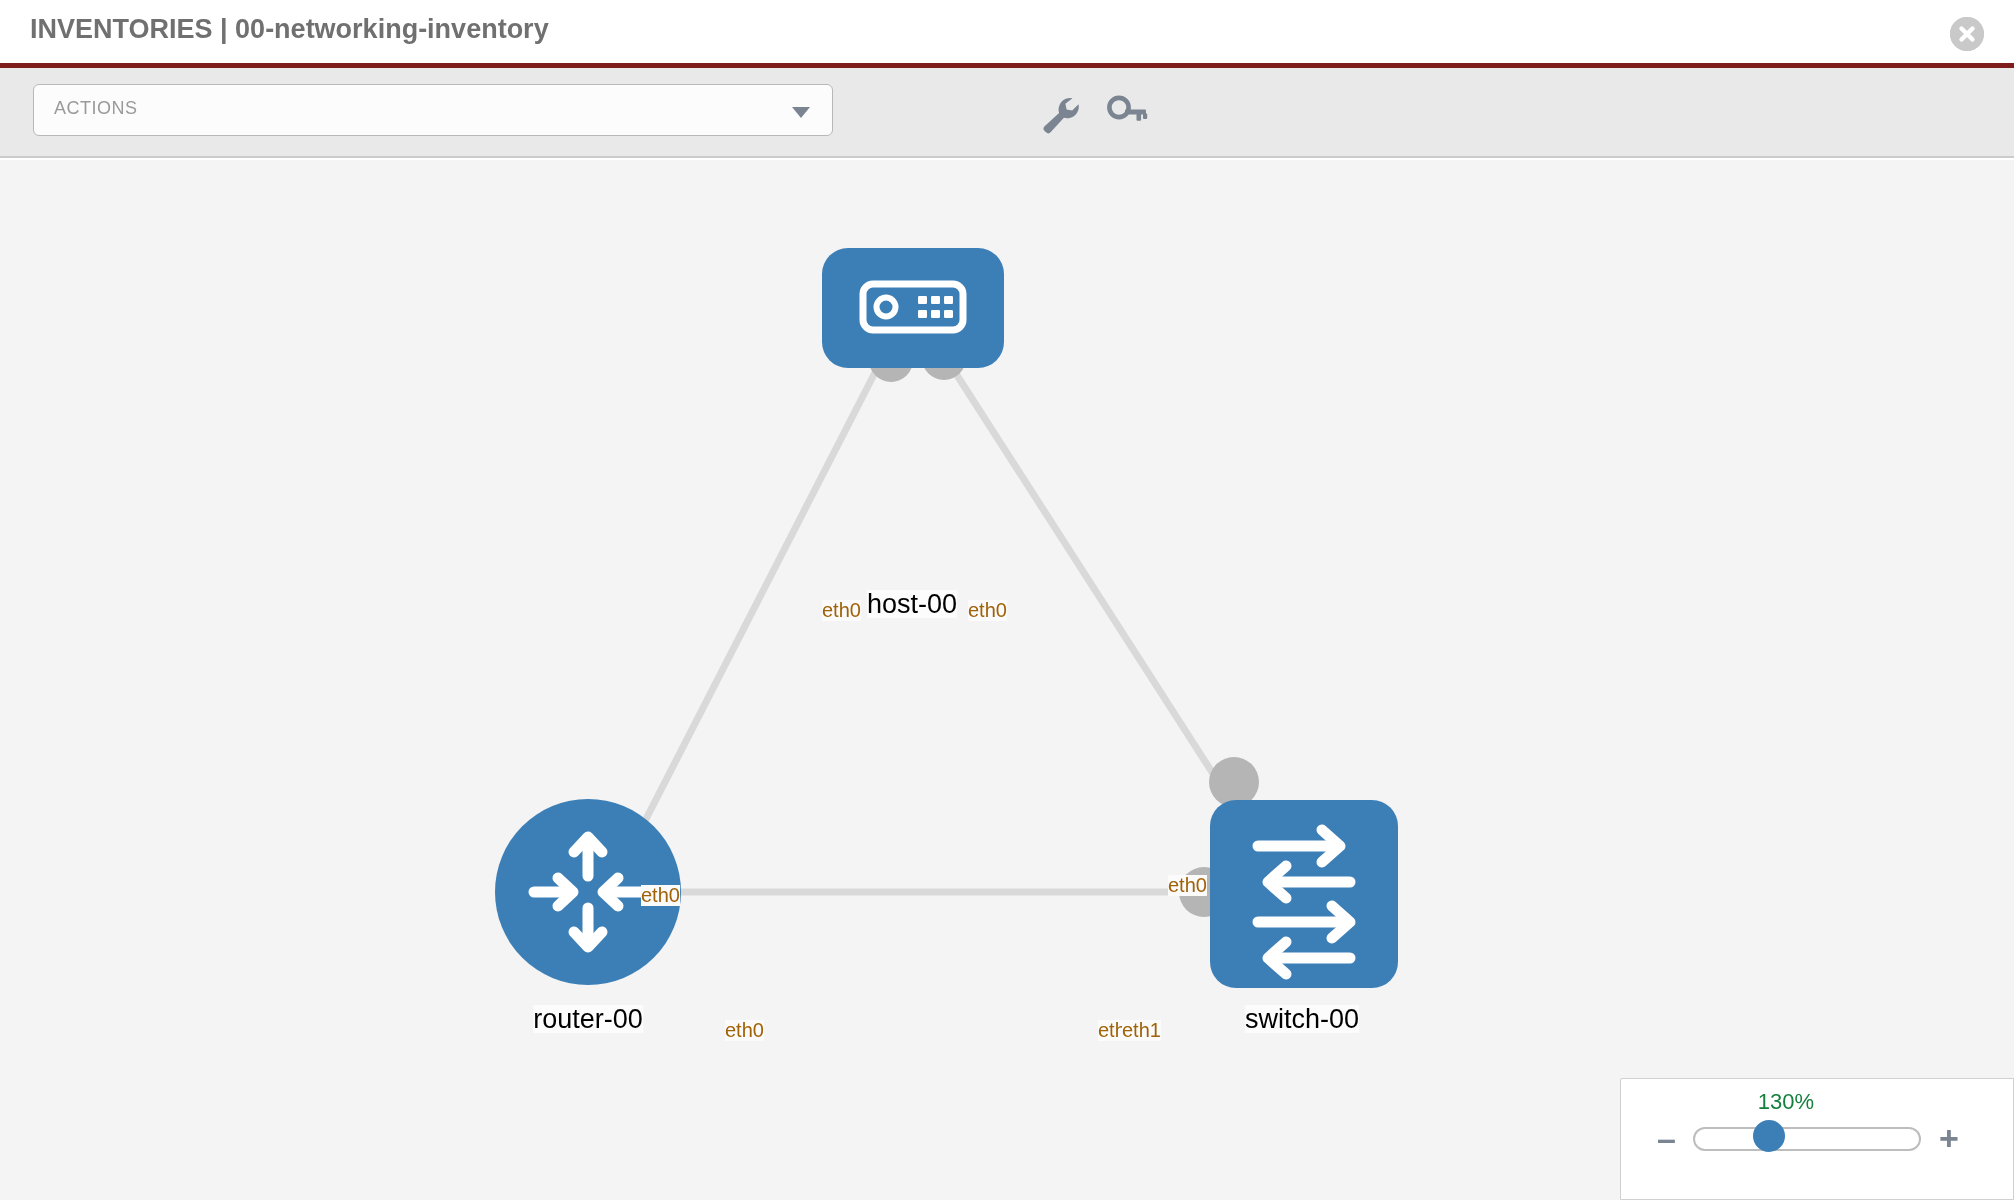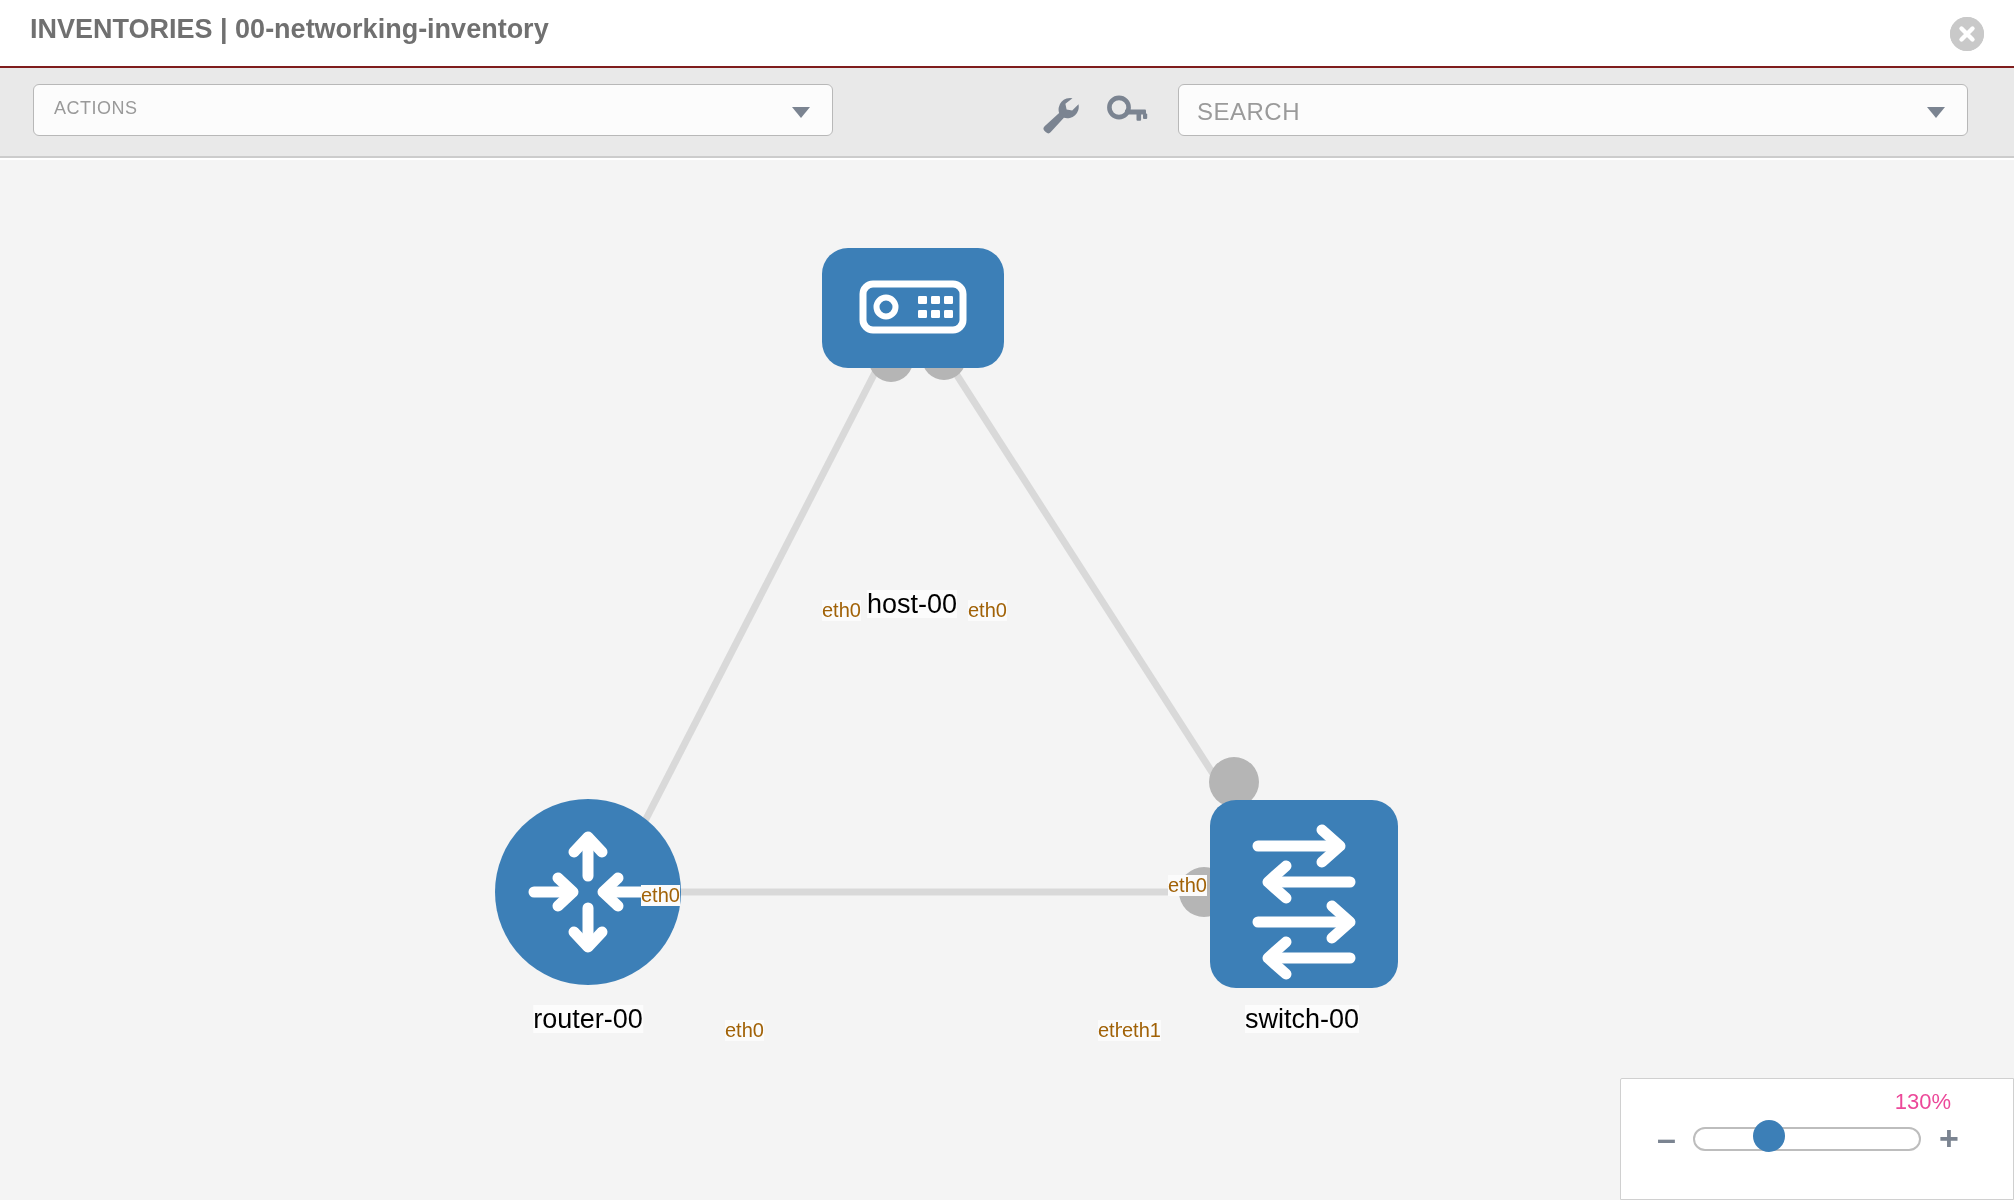--- a/index.html
+++ b/index.html
@@ -13,21 +13,21 @@
     position: relative;
     width: 2014px; height: 1200px;
     background: #ffffff;
   }
 
   
   .header {
     position: absolute; top: 0; left: 0;
     width: 2014px; height: 68px;
     background: #ffffff;
-    border-bottom: 2px solid #7f1d1d;
+    border-bottom: 5px solid #7f1d1d;
   }
   .header-title {
     position: absolute;
     left: 30px; top: 14px;
     font-size: 27px;
     font-weight: bold;
     color: #707070;
     letter-spacing: 0px;
     white-space: nowrap;
   }
@@ -134,23 +134,23 @@
     position: absolute;
     left: 1620px; top: 1078px;
     width: 394px; height: 122px;
     background: #ffffff;
     border: 1px solid #d0d0d0;
     border-top-left-radius: 2px;
   }
   .zoom-level {
     position: absolute;
     top: 10px; left: 0; width: 330px;
-    text-align: right;
+    text-align: center;
     font-size: 22px;
-    color: #ec4899;
+    color: #15803d;
   }
   .zoom-minus, .zoom-plus {
     position: absolute;
     top: 44px;
     color: #7b8491;
     font-size: 34px;
     line-height: 30px;
     font-weight: bold;
     cursor: pointer;
     user-select: none;
@@ -209,24 +209,20 @@
     <svg width="44" height="40" viewBox="0 0 44 40" aria-hidden="true">
       <g fill="#7b8491">
         <circle cx="14" cy="13.5" r="9.6" fill="none" stroke="#7b8491" stroke-width="4.6"></circle>
         <rect x="20" y="15.6" width="21" height="4.8" rx="1"></rect>
         <rect x="31.5" y="19.6" width="4.6" height="7.2" rx="1"></rect>
         <rect x="38" y="19.6" width="4.2" height="5.4" rx="1"></rect>
       </g>
     </svg>
   </div>
 
-  <div class="search-box">
-    <span class="sel-label">SEARCH</span>
-    <span class="caret"></span>
-  </div>
 
   <div class="canvas">
 
     <svg class="topology-svg" viewBox="0 0 2014 1040">
       <defs>
         <clipPath id="hostClip">
           <rect x="822" y="88" width="182" height="120" rx="26"></rect>
         </clipPath>
       </defs>
 

